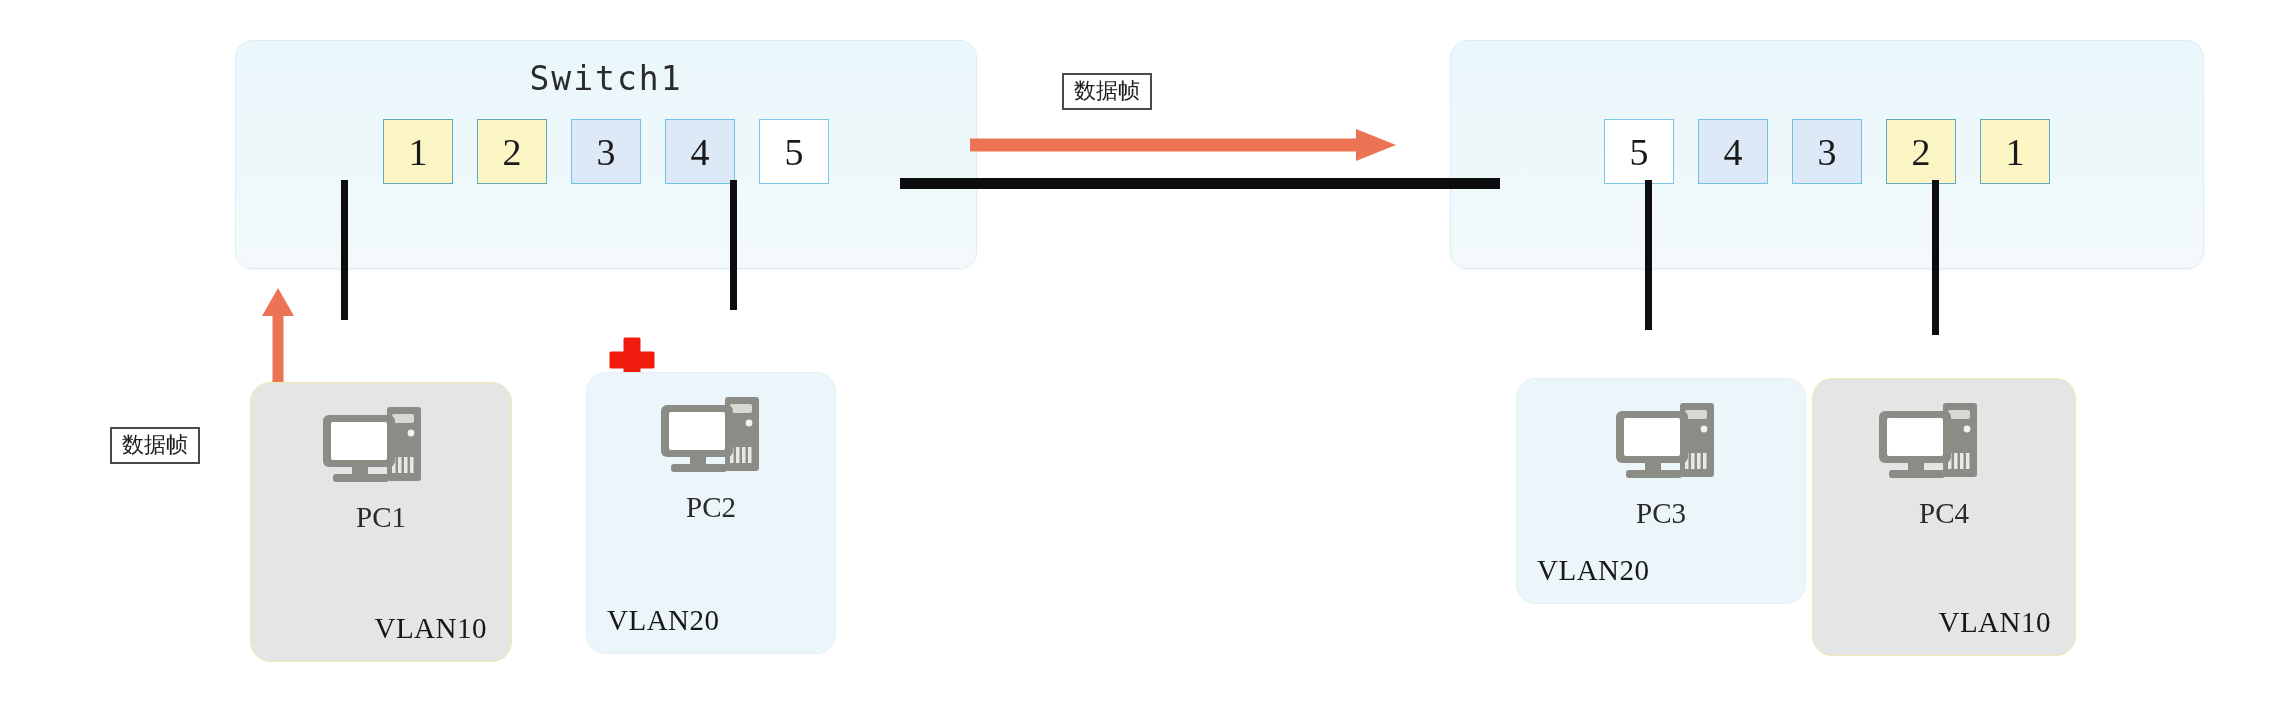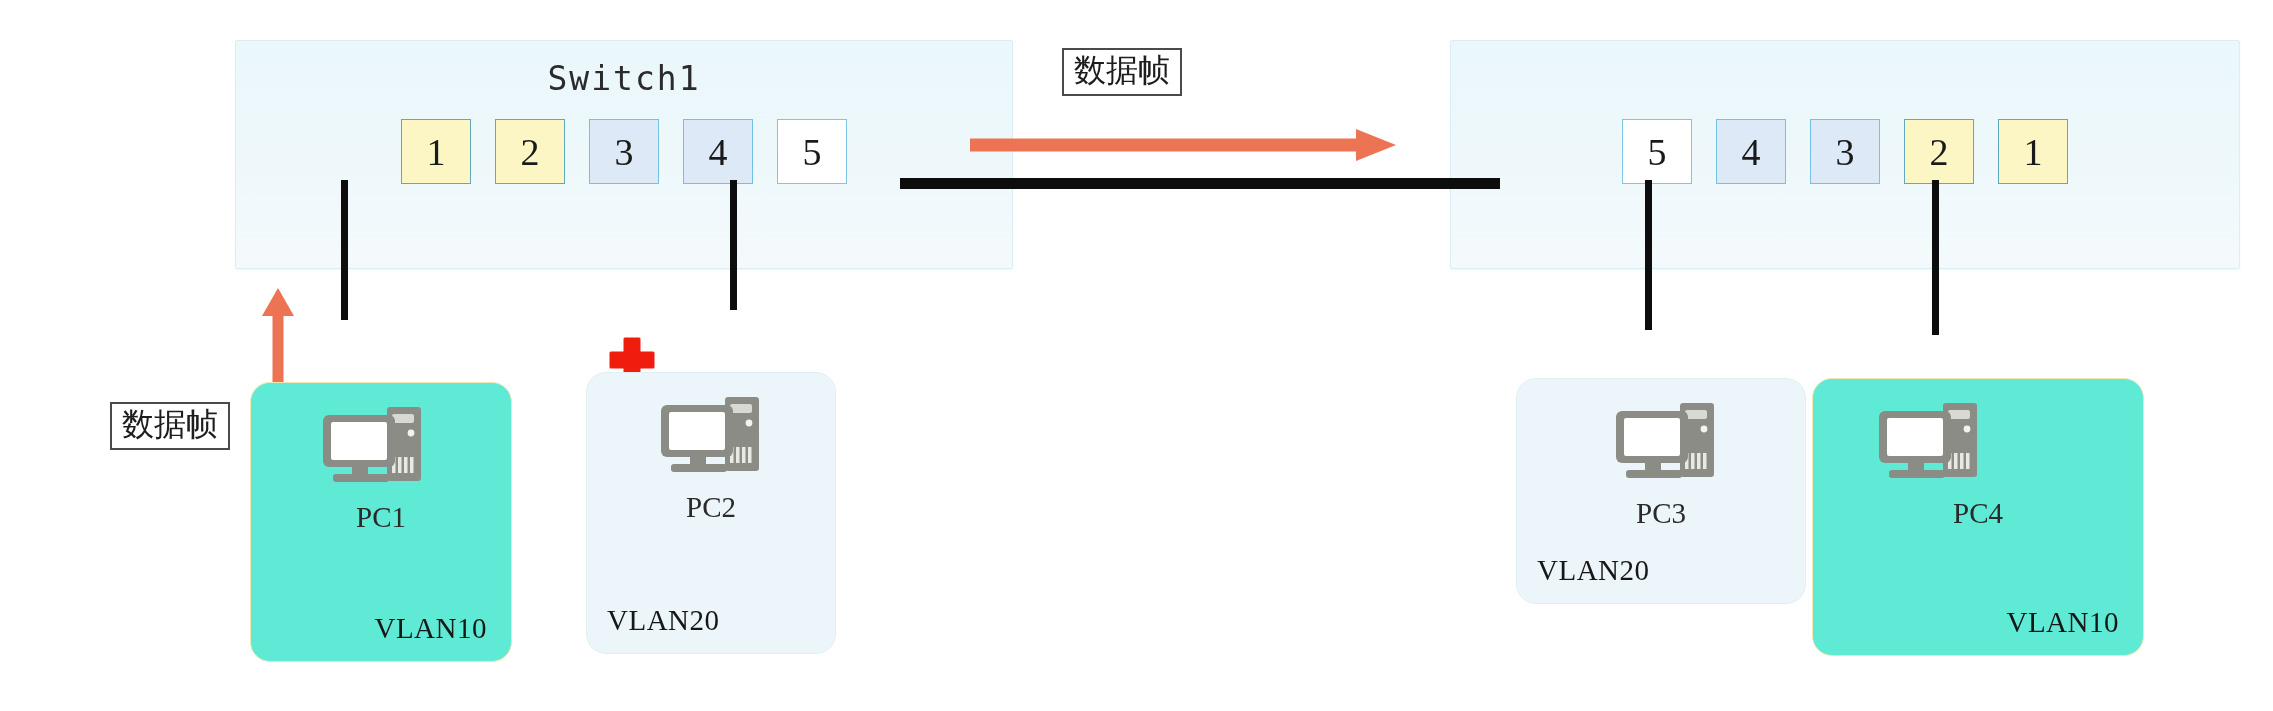--- a/index.html
+++ b/index.html
@@ -7,25 +7,24 @@
     width:2273px;height:711px;
     background:#ffffff;
     font-family:"Liberation Serif", serif;
     overflow:hidden;
   }
   #stage{position:relative;width:2273px;height:711px;}
 
   
   .switch-box{
     position:absolute;
-    border-radius:2px;
+    border-radius:18px;
     background:linear-gradient(180deg,#eaf7fb 0%,#eef8fb 55%,#f4fafc 100%);
     border:1px solid #dbeef5;
     box-shadow:0 1px 2px rgba(120,160,180,.10);
-    padding-left:36px;
   }
   .switch-title{
     position:absolute;
     top:18px;left:0;right:0;
     text-align:center;
     font-family:"DejaVu Sans Mono","Liberation Mono",monospace;
     font-size:33px;
     letter-spacing:2px;
     color:#2b2b2b;
   }
@@ -48,21 +47,21 @@
   .port.vlan10{background:#fbf6c4;border-color:#5fa9bf;}
   .port.vlan20{background:#dde9f7;border-color:#72c2e6;}
   .port.trunk {background:#ffffff;border-color:#7ec6e8;}
 
   
   .host-box{
     position:absolute;
     border-radius:20px;
     box-sizing:border-box;
   }
-  .host-box.y{background:#5eead4;border:1px solid #f2e8b4;}
+  .host-box.y{background:#e5e5e5;border:1px solid #f2e8b4;}
   .host-box.b{background:#ecf6fa;border:1px solid #e1eff5;margin-left:26px;}
   .host-name{
     position:absolute;
     left:0;right:0;
     top:118px;
     text-align:center;
     font-size:29px;
     color:#2a2a2a;
     font-family:"Liberation Serif",serif;
   }
@@ -85,24 +84,25 @@
   .link-v{position:absolute;width:7px;background:#0d0d0d;}
   .link-h{position:absolute;height:11px;background:#0d0d0d;}
 
   
   .frame-label{
     position:absolute;
     border:2px solid #4a4a4a;
     background:#ffffff;
     padding:4px 10px 6px;
     font-family:"DejaVu Sans","Liberation Sans",sans-serif;
-    font-size:32px;
+    font-size:22px;
     color:#1d1d1d;
     line-height:1.05;
     white-space:nowrap;
+    margin-top:25px;
   }
   .arrow-svg{position:absolute;}
   .cross-icon{position:absolute;}
 </style>
 </head>
 <body>
 
 <div id="stage">
 
   <div class="switch-box" style="left:235px;top:40px;width:740px;height:227px;">
@@ -221,21 +221,21 @@
       <rect x="91" y="54" width="3.5" height="16" fill="#e9e9e4"></rect>
       <rect x="4" y="12" width="72" height="52" rx="6" fill="#8c8c86"></rect>
       <rect x="12" y="19" width="56" height="38" rx="2" fill="#ffffff"></rect>
       <rect x="33" y="64" width="16" height="8" fill="#8c8c86"></rect>
       <rect x="14" y="71" width="56" height="8" rx="3" fill="#8c8c86"></rect>
     </svg>
     <div class="host-name">PC3</div>
     <div class="host-vlan left">VLAN20</div>
   </div>
 
-  <div class="host-box y" style="left:1812px;top:378px;width:332px;height:278px;">
+  <div class="host-box y" style="left:1812px;top:378px;width:264px;height:278px;">
     <svg class="pc-icon" style="left:62px;" viewBox="0 0 120 88">
       <rect x="68" y="4" width="34" height="74" rx="3" fill="#8c8c86"></rect>
       <rect x="73" y="11" width="22" height="9" rx="2" fill="#d9d9d4"></rect>
       <circle cx="92" cy="30" r="3.4" fill="#f2f2ee"></circle>
       <rect x="73" y="54" width="3.5" height="16" fill="#e9e9e4"></rect>
       <rect x="79" y="54" width="3.5" height="16" fill="#e9e9e4"></rect>
       <rect x="85" y="54" width="3.5" height="16" fill="#e9e9e4"></rect>
       <rect x="91" y="54" width="3.5" height="16" fill="#e9e9e4"></rect>
       <rect x="4" y="12" width="72" height="52" rx="6" fill="#8c8c86"></rect>
       <rect x="12" y="19" width="56" height="38" rx="2" fill="#ffffff"></rect>

